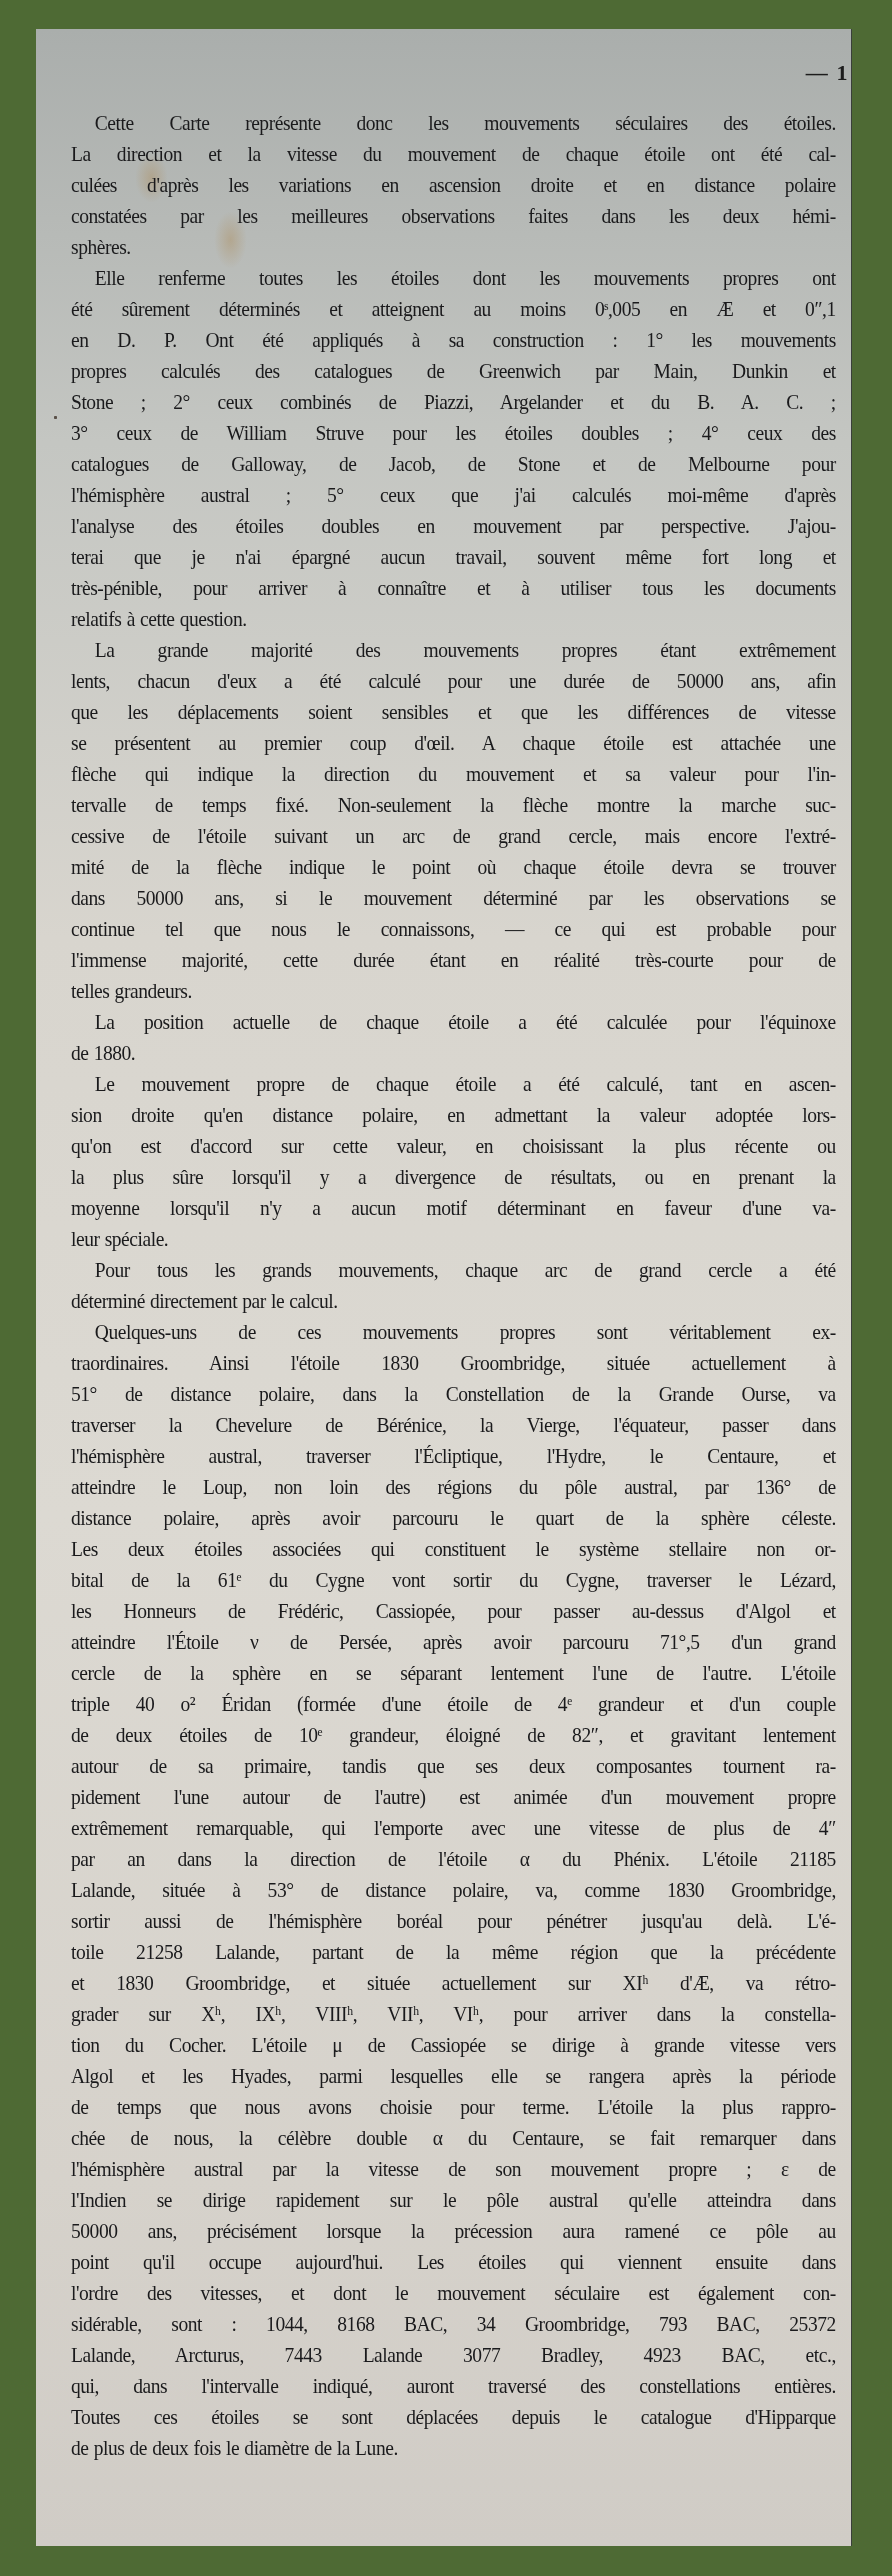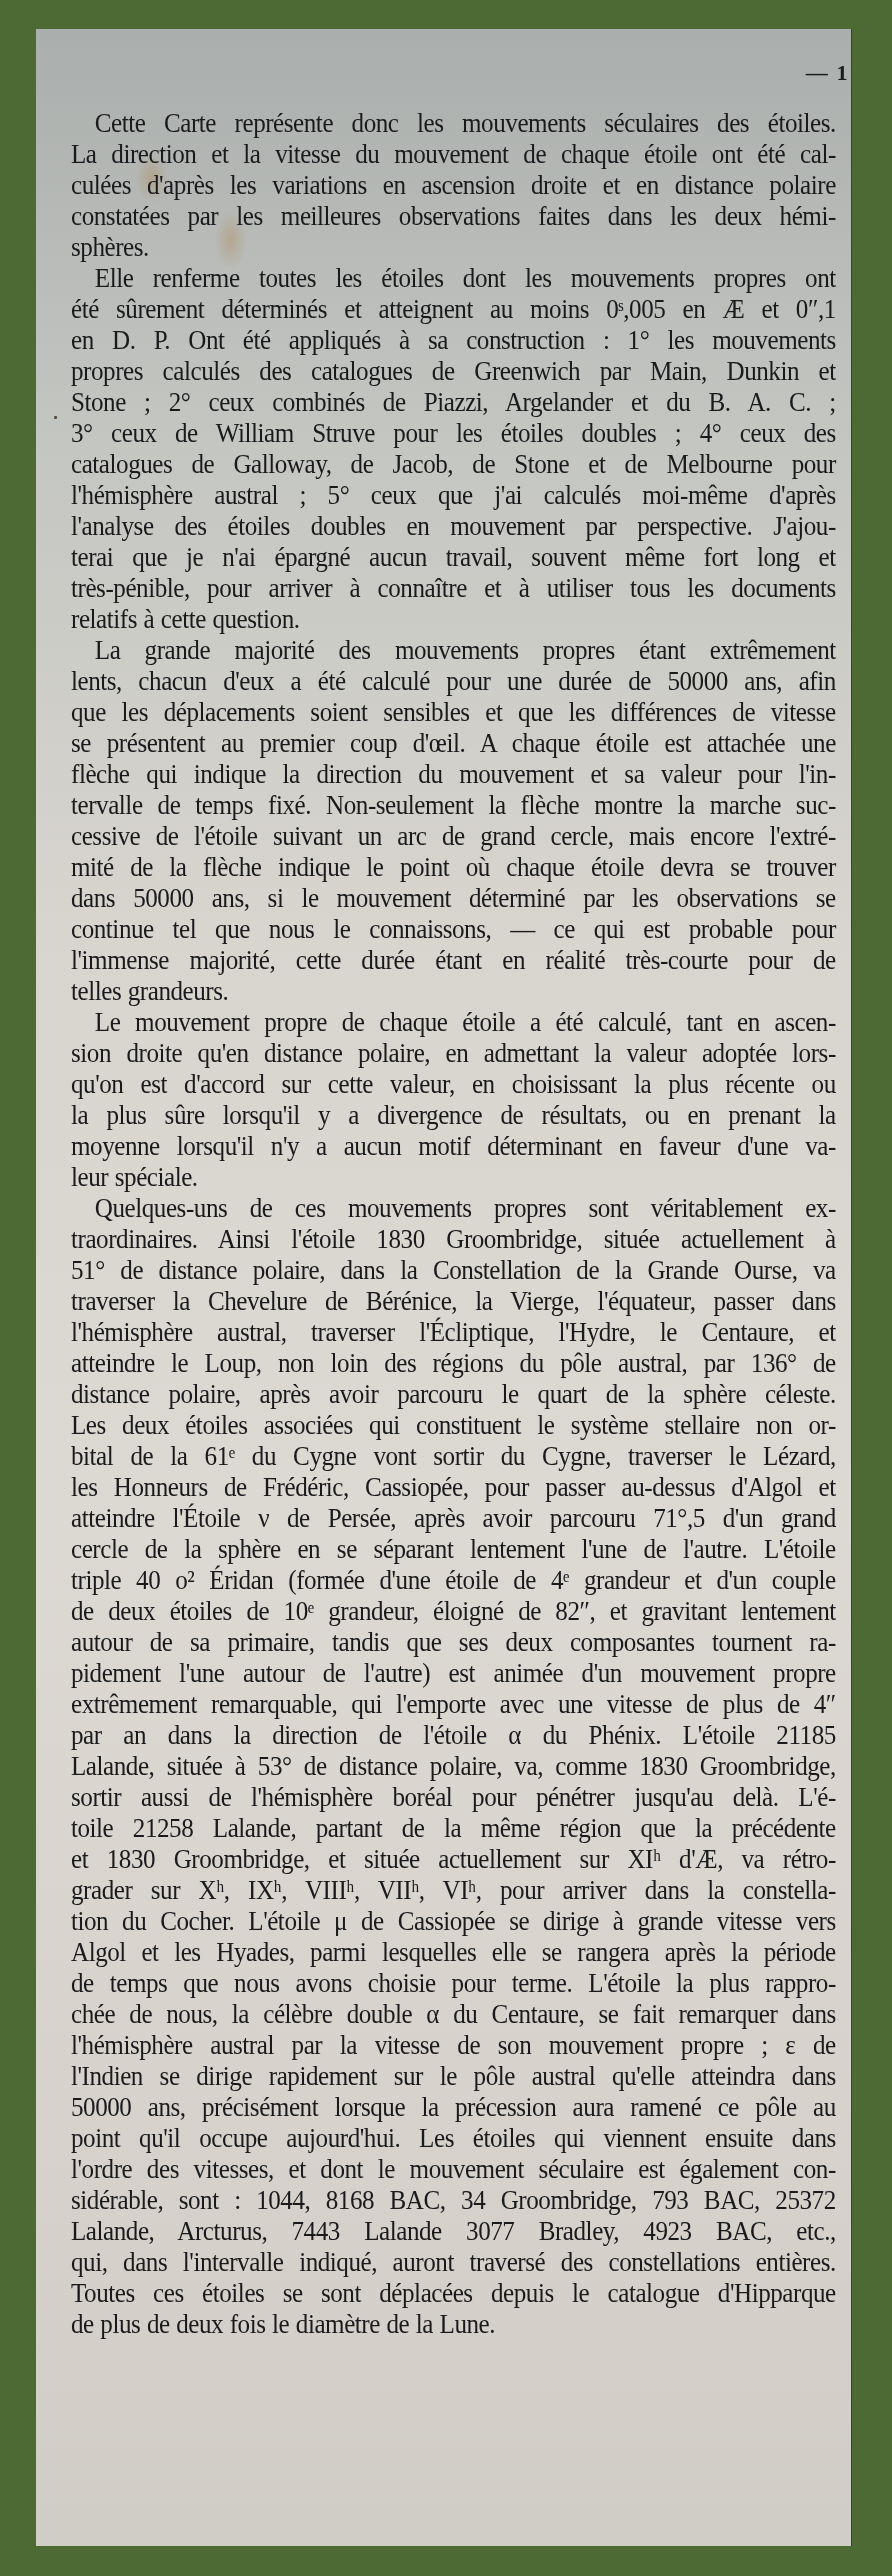--- a/index.html
+++ b/index.html
@@ -30,21 +30,21 @@
     font-weight: bold;
     white-space: pre;
     letter-spacing: 1.7px;
   }
   .text-block {
     position: absolute;
     left: 35px;
     top: 79px;
     width: 765px;
     color: #1a1a1c;
-    font-size: 27px;
+    font-size: 21px;
     line-height: 31px;
   }
   .line {
     display: block;
     white-space: nowrap;
     text-align: justify;
     text-align-last: justify;
     height: 31px;
     overflow: visible;
     letter-spacing: -0.5px;
@@ -108,26 +108,34 @@
         <span class="line">flèche qui indique la direction du mouvement et sa valeur pour l'in-</span>
         <span class="line">tervalle de temps fixé. Non-seulement la flèche montre la marche suc-</span>
         <span class="line">cessive de l'étoile suivant un arc de grand cercle, mais encore l'extré-</span>
         <span class="line">mité de la flèche indique le point où chaque étoile devra se trouver</span>
         <span class="line">dans 50000 ans, si le mouvement déterminé par les observations se</span>
         <span class="line">continue tel que nous le connaissons, — ce qui est probable pour</span>
         <span class="line">l'immense majorité, cette durée étant en réalité très-courte pour de</span>
         <span class="line last">telles grandeurs.</span>
       </div>
       <div>
+        <span class="line indent">La position actuelle de chaque étoile a été calculée pour l'équinoxe</span>
+        <span class="line last">de 1880.</span>
+      </div>
+      <div>
         <span class="line indent">Le mouvement propre de chaque étoile a été calculé, tant en ascen-</span>
         <span class="line">sion droite qu'en distance polaire, en admettant la valeur adoptée lors-</span>
         <span class="line">qu'on est d'accord sur cette valeur, en choisissant la plus récente ou</span>
         <span class="line">la plus sûre lorsqu'il y a divergence de résultats, ou en prenant la</span>
         <span class="line">moyenne lorsqu'il n'y a aucun motif déterminant en faveur d'une va-</span>
         <span class="line last">leur spéciale.</span>
+      </div>
+      <div>
+        <span class="line indent">Pour tous les grands mouvements, chaque arc de grand cercle a été</span>
+        <span class="line last">déterminé directement par le calcul.</span>
       </div>
       <div>
         <span class="line indent">Quelques-uns de ces mouvements propres sont véritablement ex-</span>
         <span class="line">traordinaires. Ainsi l'étoile 1830 Groombridge, située actuellement à</span>
         <span class="line">51° de distance polaire, dans la Constellation de la Grande Ourse, va</span>
         <span class="line">traverser la Chevelure de Bérénice, la Vierge, l'équateur, passer dans</span>
         <span class="line">l'hémisphère austral, traverser l'Écliptique, l'Hydre, le Centaure, et</span>
         <span class="line">atteindre le Loup, non loin des régions du pôle austral, par 136° de</span>
         <span class="line">distance polaire, après avoir parcouru le quart de la sphère céleste.</span>
         <span class="line">Les deux étoiles associées qui constituent le système stellaire non or-</span>

